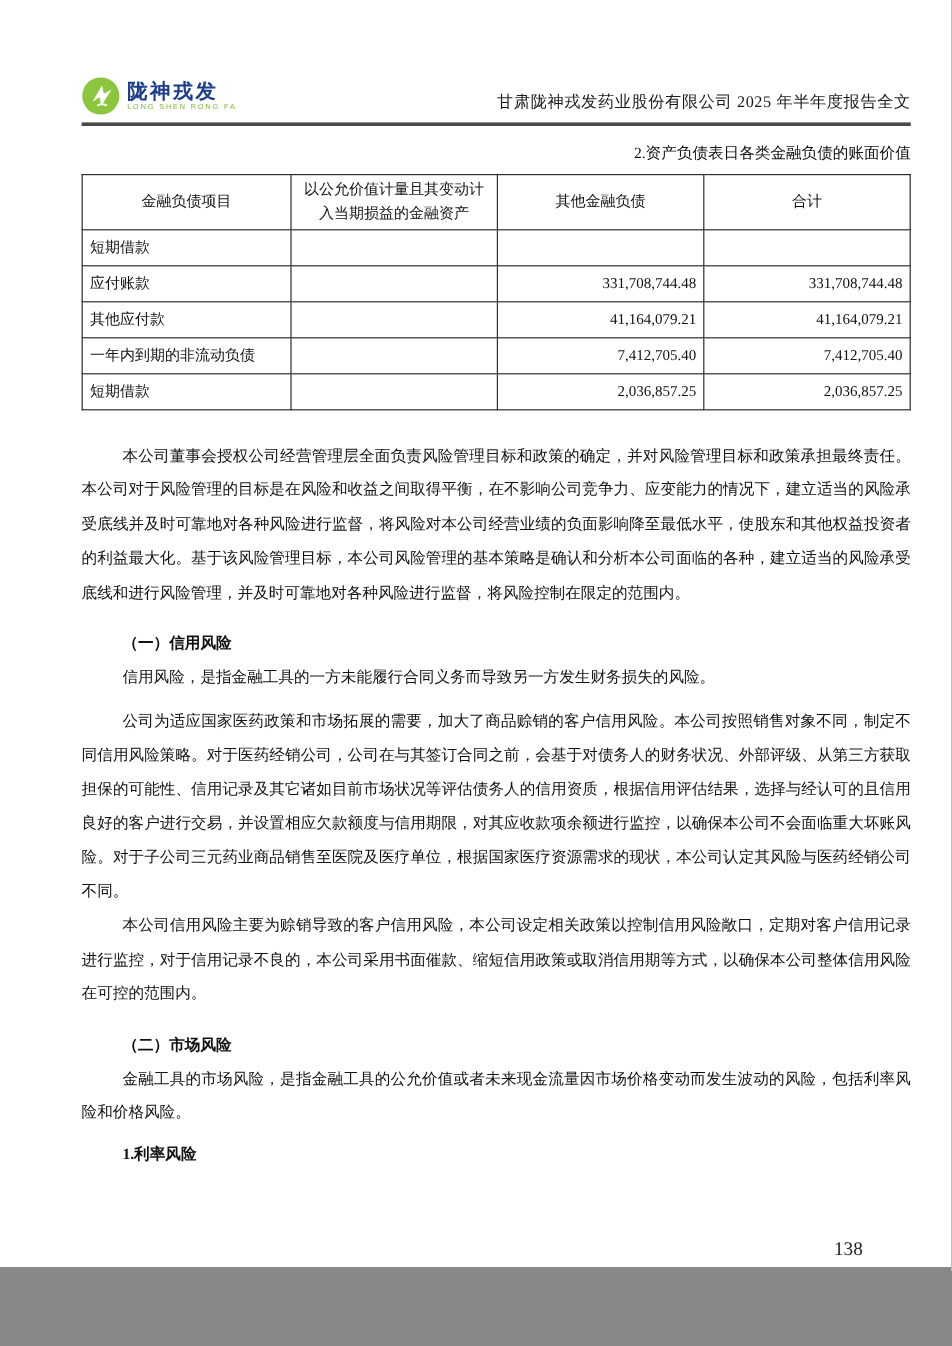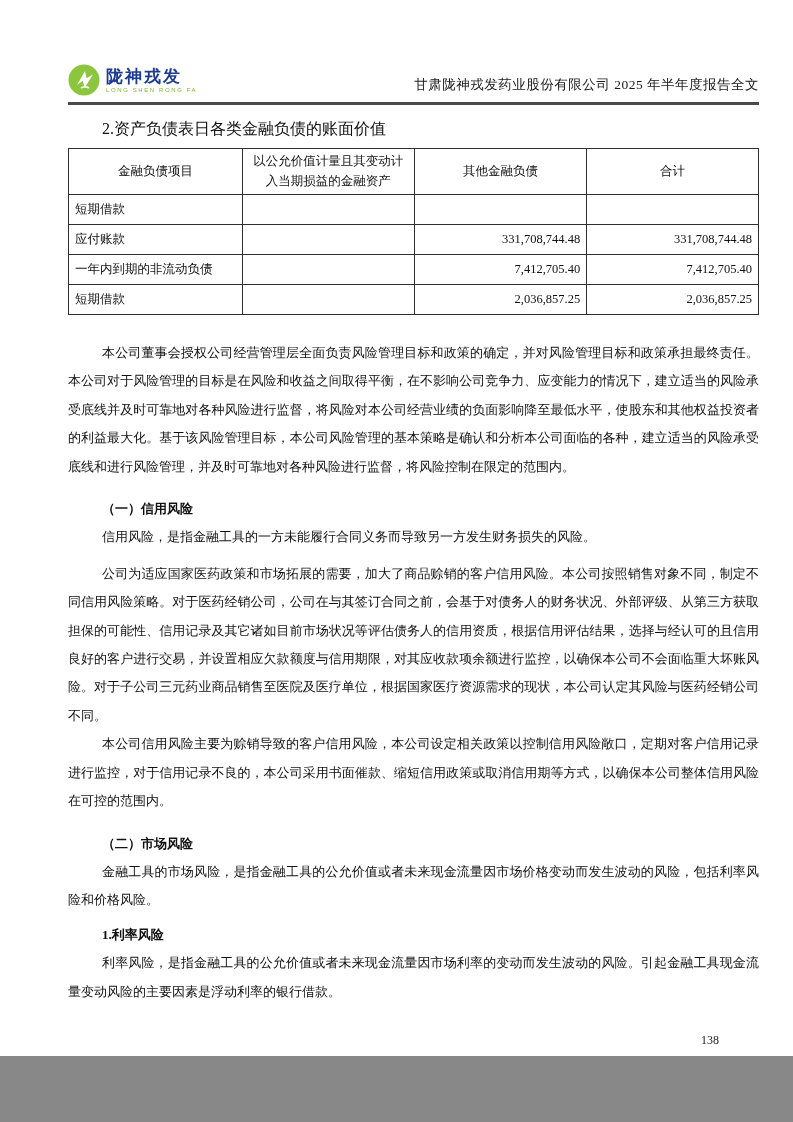--- a/index.html
+++ b/index.html
@@ -19,41 +19,41 @@
        border-bottom:3px solid #4a4a4a;padding-bottom:6px;}
   .logo{display:flex;align-items:center;gap:6px;}
   .logo-badge{width:32px;height:32px;flex:0 0 auto;}
   .logo-txt{display:flex;flex-direction:column;line-height:1;}
   .logo-cn{font-size:17px;font-weight:bold;color:#1c3d8e;letter-spacing:2px;
            font-family:"Liberation Sans","DejaVu Sans",sans-serif;}
   .logo-en{font-size:6px;color:#7ab52c;letter-spacing:1.6px;margin-top:2px;
            font-family:"Liberation Sans","DejaVu Sans",sans-serif;}
   .hdr-title{font-size:13.5px;color:#1a1a1a;padding-bottom:2px;letter-spacing:0.5px;margin-top:32px;}
   
-  .sec-caption{margin:14px 0 8px 0;font-size:16px;text-indent:34px;}
+  .sec-caption{margin:14px 0 8px 0;font-size:13px;text-indent:34px;text-align:right;}
   
   table.fin{border-collapse:collapse;width:100%;table-layout:fixed;font-size:12.5px;}
   table.fin th,table.fin td{border:1px solid #2e2e2e;font-weight:normal;
       padding:0 6px;box-sizing:border-box;overflow:hidden;}
   table.fin th{height:46px;text-align:center;line-height:1.55;padding:0 10px;}
   table.fin td{height:30px;}
   td.item{text-align:left;padding-left:8px;margin-top:33px;}
   td.num{text-align:right;padding-right:7px;font-variant-numeric:tabular-nums;}
   col.c1{width:25.2%;}col.c2{width:24.9%;}col.c3{width:25.0%;}col.c4{width:24.9%;}
   
   .body-text{margin-top:24px;}
   p.para{margin:0;font-size:13px;line-height:28.4px;text-align:justify;
          text-indent:34px;word-break:break-all;}
   p.para-gap{margin-top:8px;}
   .sub-hd{margin:14px 0 0 0;font-size:13px;line-height:28.4px;font-weight:bold;
           text-indent:34px;}
   .sub-hd2{margin:6px 0 0 0;font-size:13px;line-height:28.4px;font-weight:bold;
           text-indent:34px;}
   
-  .page-num{position:absolute;right:74px;top:1033px;font-size:12px;color:#222;}
+  .page-num{position:absolute;right:74px;top:1033px;font-size:16px;color:#222;}
 </style>
 </head>
 <body>
 
 <div class="page">
 
   <div class="hdr">
     <div class="logo">
       <span class="logo-badge">
         <svg viewBox="0 0 32 32" width="32" height="32">
@@ -94,20 +94,26 @@
         <td class="num"></td>
         <td class="num"></td>
       </tr>
       <tr>
         <td class="item">应付账款</td>
         <td class="num"></td>
         <td class="num">331,708,744.48</td>
         <td class="num">331,708,744.48</td>
       </tr>
       <tr>
+        <td class="item">其他应付款</td>
+        <td class="num"></td>
+        <td class="num">41,164,079.21</td>
+        <td class="num">41,164,079.21</td>
+      </tr>
+      <tr>
         <td class="item">一年内到期的非流动负债</td>
         <td class="num"></td>
         <td class="num">7,412,705.40</td>
         <td class="num">7,412,705.40</td>
       </tr>
       <tr>
         <td class="item">短期借款</td>
         <td class="num"></td>
         <td class="num">2,036,857.25</td>
         <td class="num">2,036,857.25</td>
@@ -120,17 +126,16 @@
 
     <p class="sub-hd">（一）信用风险</p>
     <p class="para">信用风险，是指金融工具的一方未能履行合同义务而导致另一方发生财务损失的风险。</p>
     <p class="para para-gap">公司为适应国家医药政策和市场拓展的需要，加大了商品赊销的客户信用风险。本公司按照销售对象不同，制定不同信用风险策略。对于医药经销公司，公司在与其签订合同之前，会基于对债务人的财务状况、外部评级、从第三方获取担保的可能性、信用记录及其它诸如目前市场状况等评估债务人的信用资质，根据信用评估结果，选择与经认可的且信用良好的客户进行交易，并设置相应欠款额度与信用期限，对其应收款项余额进行监控，以确保本公司不会面临重大坏账风险。对于子公司三元药业商品销售至医院及医疗单位，根据国家医疗资源需求的现状，本公司认定其风险与医药经销公司不同。</p>
     <p class="para">本公司信用风险主要为赊销导致的客户信用风险，本公司设定相关政策以控制信用风险敞口，定期对客户信用记录进行监控，对于信用记录不良的，本公司采用书面催款、缩短信用政策或取消信用期等方式，以确保本公司整体信用风险在可控的范围内。</p>
 
     <p class="sub-hd">（二）市场风险</p>
     <p class="para">金融工具的市场风险，是指金融工具的公允价值或者未来现金流量因市场价格变动而发生波动的风险，包括利率风险和价格风险。</p>
 
     <p class="sub-hd2">1.利率风险</p>
-    <p class="para">利率风险，是指金融工具的公允价值或者未来现金流量因市场利率的变动而发生波动的风险。引起金融工具现金流量变动风险的主要因素是浮动利率的银行借款。</p>
   </div>
 
   <div class="page-num">138</div>
 </div>
 
 </body></html>

